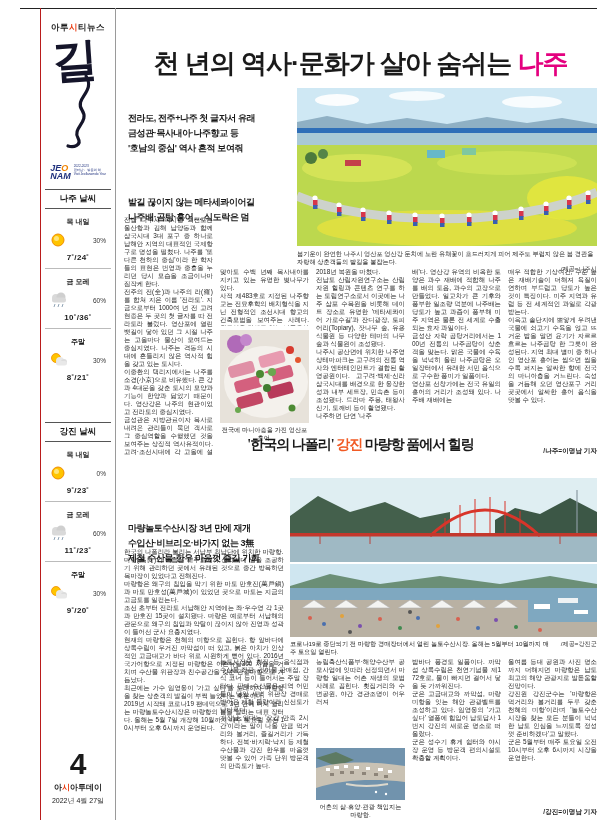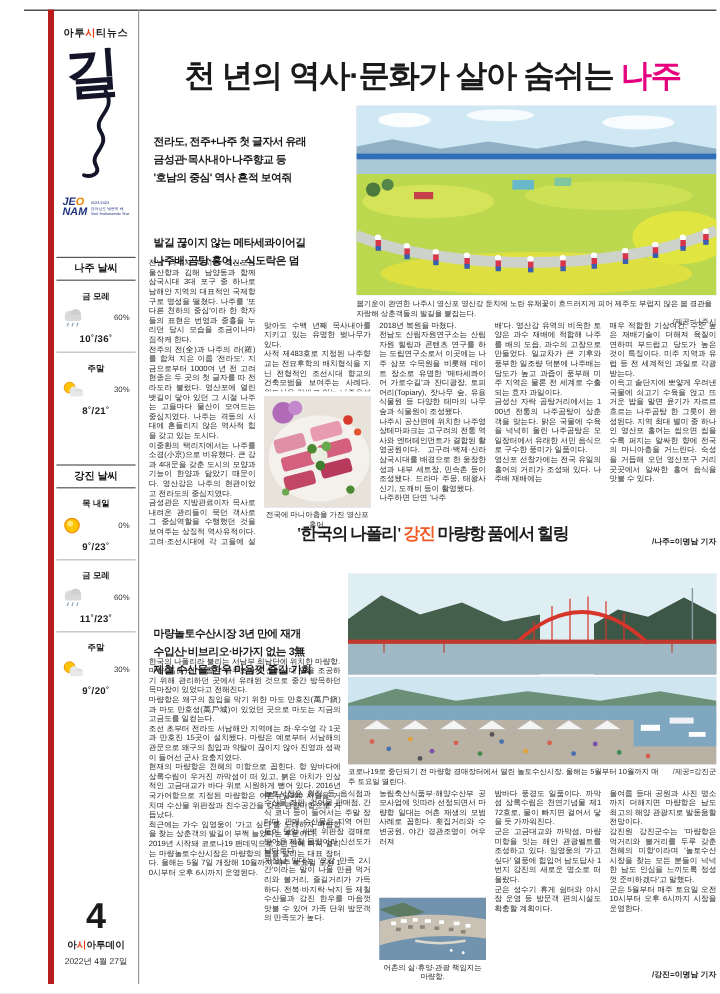--- a/index.html
+++ b/index.html
@@ -2,32 +2,32 @@
 <html><head>
 <meta charset="utf-8">
 <style>
   html,body{margin:0;padding:0;background:#e9e9e9;}
   .page{position:relative;width:600px;height:828px;background:#fff;margin:0 auto;
         font-family:"Liberation Sans","DejaVu Sans",sans-serif;color:#1a1a1a;overflow:hidden;}
   .abs{position:absolute;}
   .toprule{left:20px;top:8px;width:577px;height:1px;background:#222;}
 
   
-  .sidebar{left:40px;top:8px;width:76px;height:812px;border-left:5px solid #b91c1c;border-right:1px solid #9a9a9a;
+  .sidebar{left:40px;top:8px;width:76px;height:812px;border-left:1px solid #b91c1c;border-right:1px solid #9a9a9a;
            display:flex;flex-direction:column;align-items:center;box-sizing:border-box;}
   .side-logo{margin-top:14px;font-size:8.5px;font-weight:bold;letter-spacing:.5px;white-space:nowrap;}
   .red{color:#e8380d;}
   .callig{height:118px;width:60px;position:relative;margin-top:2px;}
   .callig-char{position:absolute;left:4px;top:-6px;font-family:"DejaVu Serif",serif;font-size:46px;font-weight:bold;
                transform:rotate(-4deg);color:#15152a;}
-  .jeonnam{display:flex;align-items:flex-end;gap:3px;margin-top:10px;}
+  .jeonnam{display:flex;align-items:flex-start;gap:3px;margin-top:10px;}
   .jn-left{font-weight:900;font-size:9px;line-height:8px;color:#20327e;font-family:"Liberation Sans",sans-serif;font-style:italic;}
   .jn-left .o{color:#f08300;}
   .jn-right{font-size:3.2px;line-height:4.2px;color:#20327e;text-align:left;}
-  .wx{width:66px;margin-top:34px;}
+  .wx{width:66px;margin-top:9px;}
   .wx-title{font-size:8.5px;font-weight:bold;text-align:center;border-top:1px solid #555;border-bottom:1px solid #555;
             padding:3px 0;}
   .wx-entry{padding:8px 0 6px 0;border-bottom:1px solid #bbb;text-align:center;}
   .wx-entry:last-child{border-bottom:none;}
   .wx-day{font-size:7px;font-weight:bold;margin-bottom:5px;}
   .wx-mid{display:flex;align-items:center;justify-content:space-between;padding:0 5px;}
   .wx-pop{font-size:6.5px;color:#333;}
   .wx-temp{font-size:8px;font-weight:bold;margin-top:5px;letter-spacing:.3px;}
   .footer{margin-top:auto;margin-bottom:14px;text-align:center;}
   .pageno{font-size:30px;font-weight:bold;line-height:30px;}
@@ -74,20 +74,31 @@
       </div>
       <div class="jn-right">
         <div>2022-2023</div>
         <div>전라남도 방문의 해</div>
         <div>Visit Jeollanamdo Year</div>
       </div>
     </div>
 
     <div class="wx">
       <div class="wx-title">나주 날씨</div>
+      <div class="wx-entry">
+        <div class="wx-day">목 내일</div>
+        <div class="wx-mid">
+          <svg width="16" height="16" viewBox="0 0 16 16">
+              <circle cx="8" cy="8" r="6" fill="#ffc400" stroke="#f08c00" stroke-width="1"></circle>
+              <circle cx="6.5" cy="6.5" r="2.5" fill="#ffe57a"></circle>
+            </svg>
+          <span class="wx-pop">30%</span>
+        </div>
+        <div class="wx-temp">7˚/24˚</div>
+      </div>
       <div class="wx-entry">
         <div class="wx-day">금 모레</div>
         <div class="wx-mid">
           <svg width="18" height="16" viewBox="0 0 18 16">
               <circle cx="6" cy="6" r="4" fill="#d9d9d9"></circle>
               <circle cx="11" cy="5" r="4.5" fill="#cfcfcf"></circle>
               <rect x="2" y="5.5" width="14" height="5" rx="2.5" fill="#d9d9d9"></rect>
               <g stroke="#8fa3b5" stroke-width="1">
                 <line x1="5" y1="12" x2="4" y2="15"></line>
                 <line x1="9" y1="12" x2="8" y2="15"></line>

